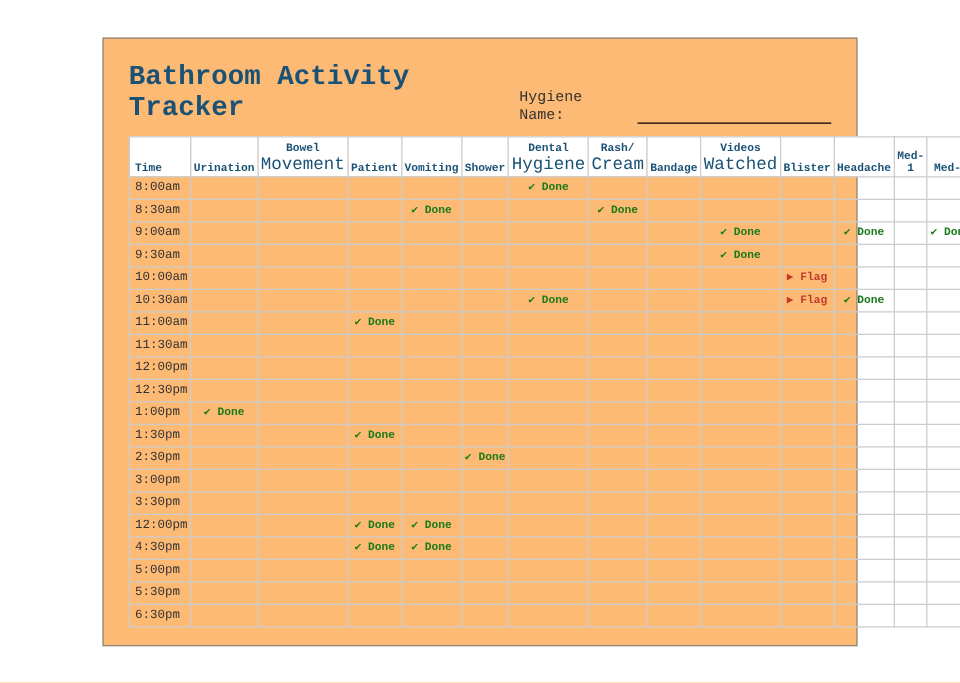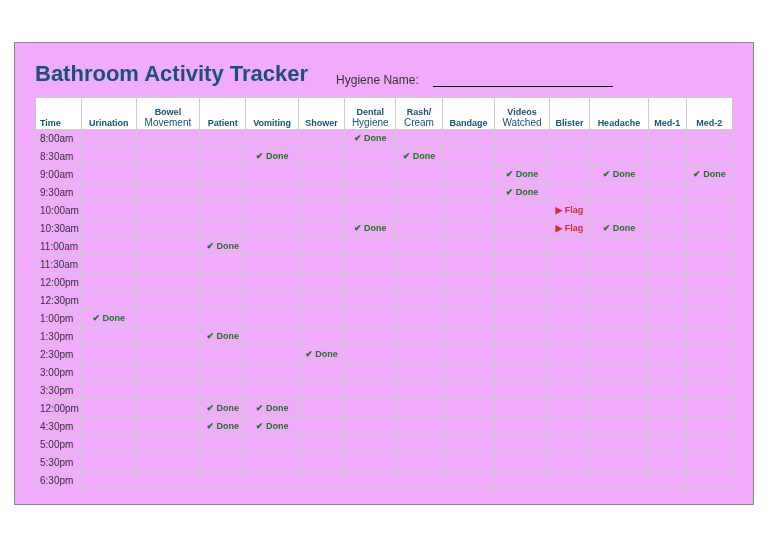--- a/index.html
+++ b/index.html
@@ -8,24 +8,25 @@
       font-family: Arial, sans-serif;
       font-size: 11px;
       display: flex;
       justify-content: center;
       align-items: center;
       width: 768px;
       height: 546px;
       overflow: hidden;
     }
     .page {
-      width: 740px;
+      width: 604px;
       padding: 18px 20px 14px 20px;
       border: 1.5px solid #888;
-      background: #f0abfc;
+      background: #fdba74;
+      font-family: Liberation Mono, monospace;
     }
     .header {
       display: flex;
       align-items: flex-end;
       margin-bottom: 10px;
       gap: 10px;
     }
     .title {
       font-size: 22px;
       font-weight: bold;
@@ -92,21 +93,21 @@
       font-weight: bold;
       font-size: 9px;
       white-space: nowrap;
     }
     .flag-cell::before {
       content: "▶ ";
       color: #c0392b;
     }
     .header-sub {
       font-weight: normal;
-      font-size: 10px;
+      font-size: 14px;
       color: #1a5276;
     }
   </style>
 </head>
 <body>
 
 <div class="page">
   <div class="header">
     <span class="title">Bathroom Activity Tracker</span>
     <span class="patient-label">Hygiene Name:</span>

